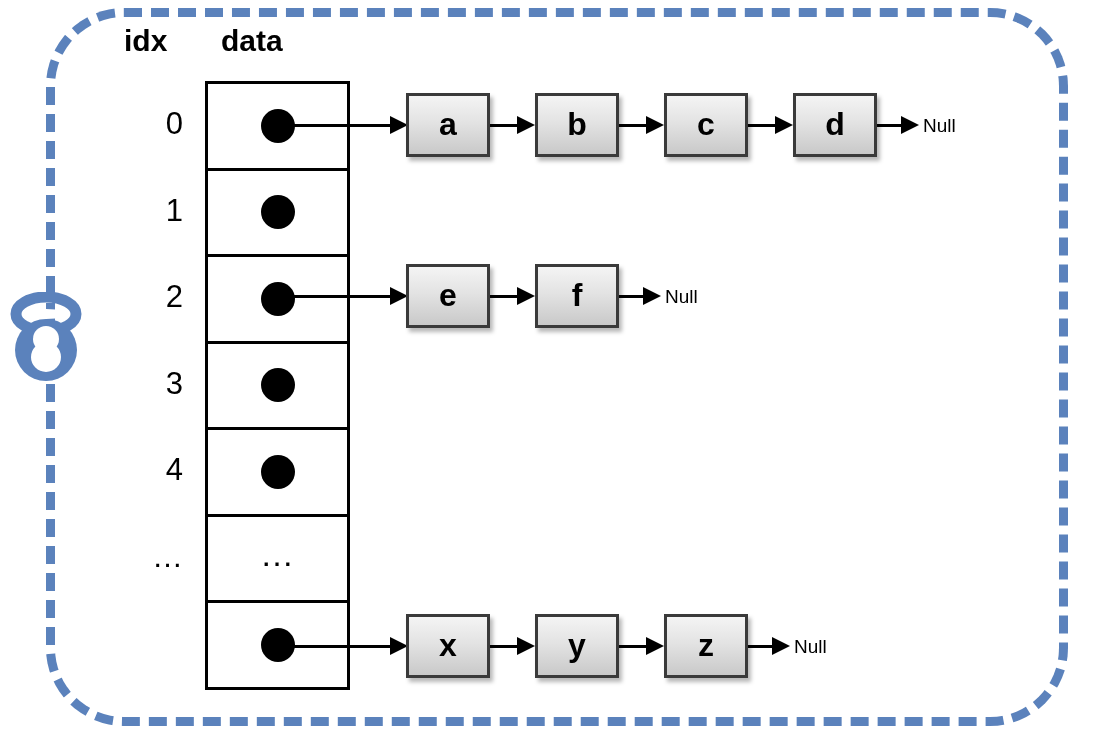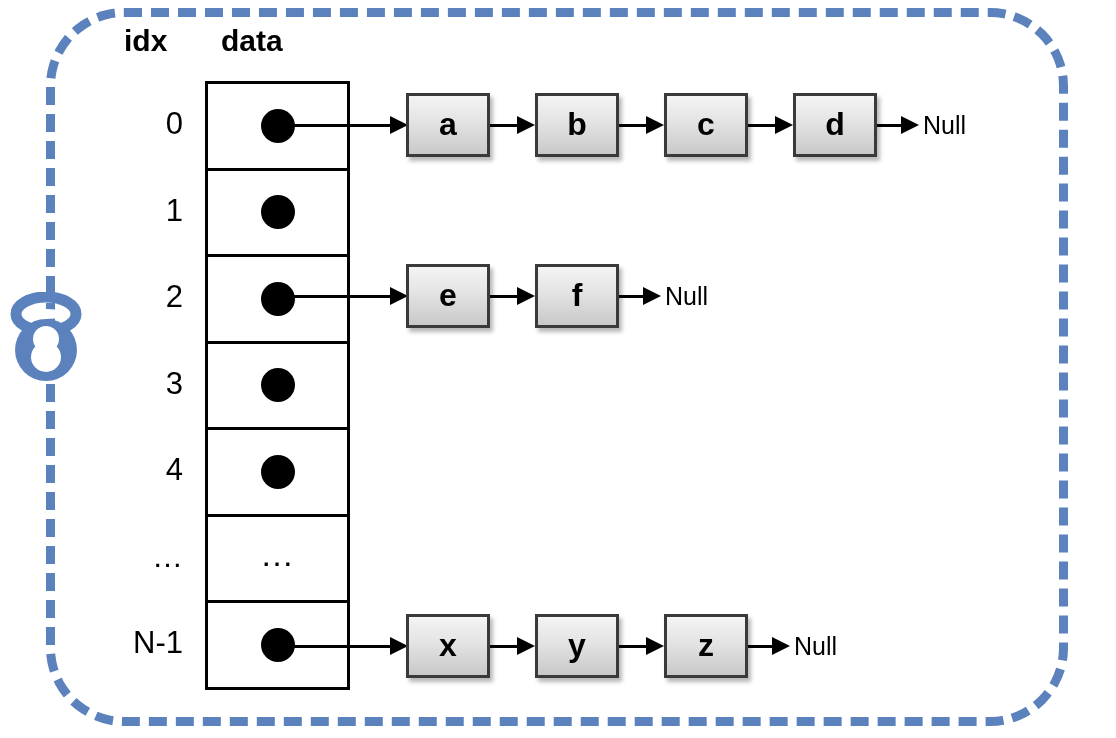--- a/index.html
+++ b/index.html
@@ -165,21 +165,21 @@
     border-top: 9px solid transparent;
     border-bottom: 9px solid transparent;
     border-left: 18px solid #000000;
   }
 
   
   .null-arrow { width: 42px; }
   .null-arrow .shaft { width: 26px; }
 
   .null-label {
-    font-size: 25px;
+    font-size: 19px;
     color: #000000;
     margin-left: 4px;
     white-space: nowrap;
     line-height: 1;
   }
 
   
   .connector {
     position: absolute;
     height: 18px;
@@ -241,23 +241,20 @@
       </div>
     <div class="idx-slot">
         <span class="idx-label">3</span>
       </div>
     <div class="idx-slot">
         <span class="idx-label">4</span>
       </div>
     <div class="idx-slot">
         <span class="idx-label">…</span>
       </div>
-    <div class="idx-slot">
-        <span class="idx-label">N-1</span>
-      </div>
   </div>
 
   <div class="array-table">
     <div class="array-row">
         <div class="cell-dot"></div>
       </div>
     <div class="array-row">
         <div class="cell-dot"></div>
       </div>
     <div class="array-row">

